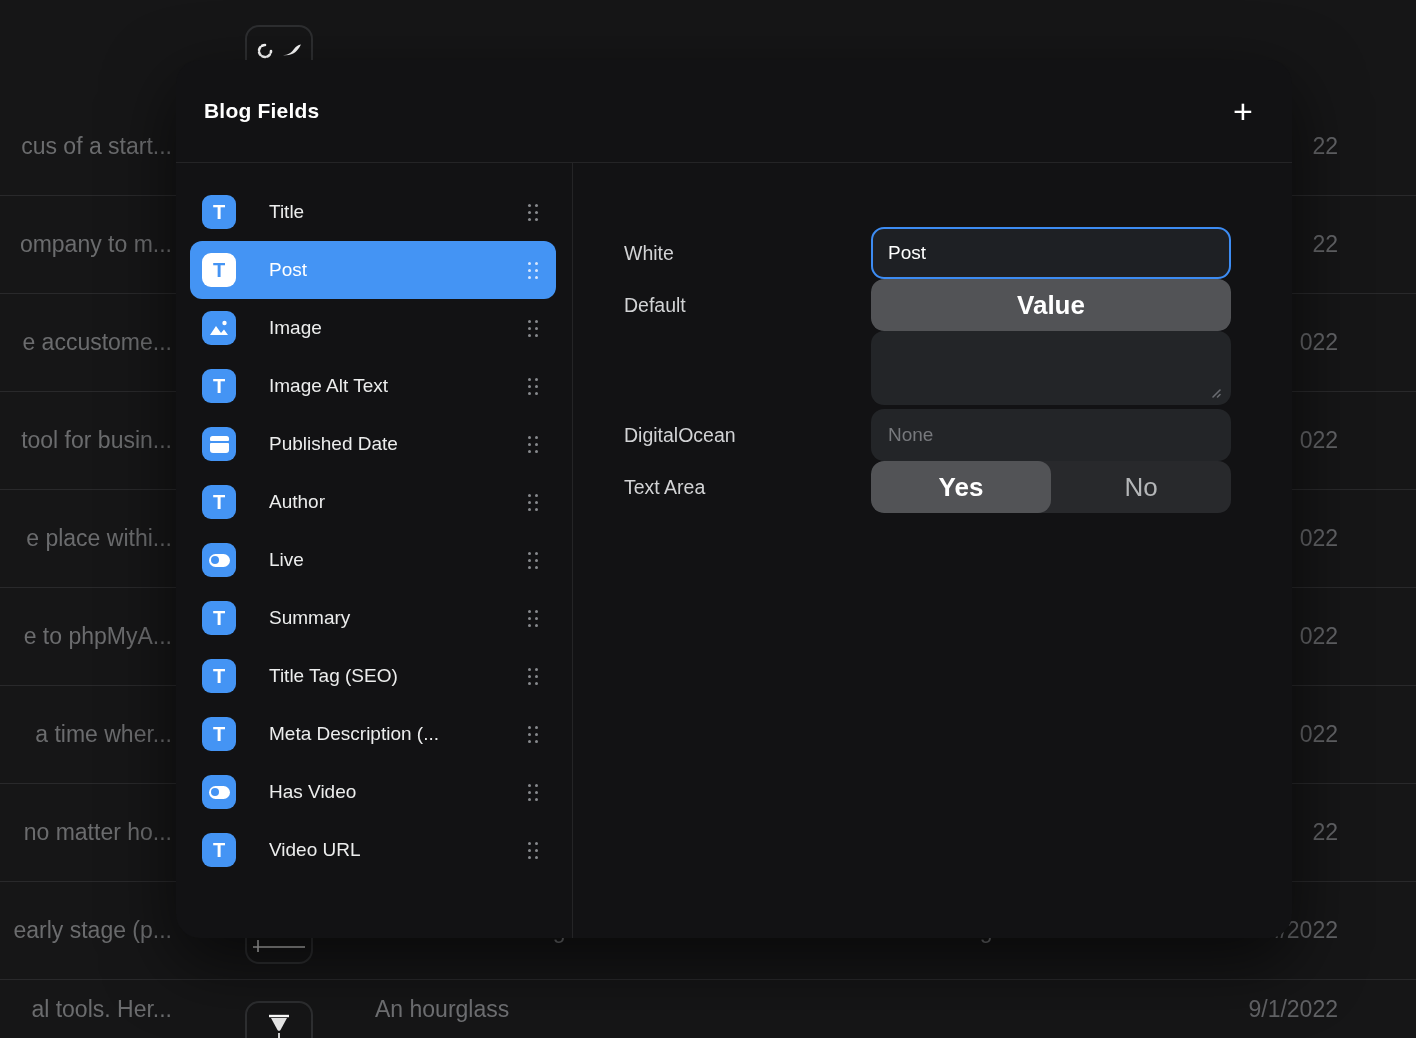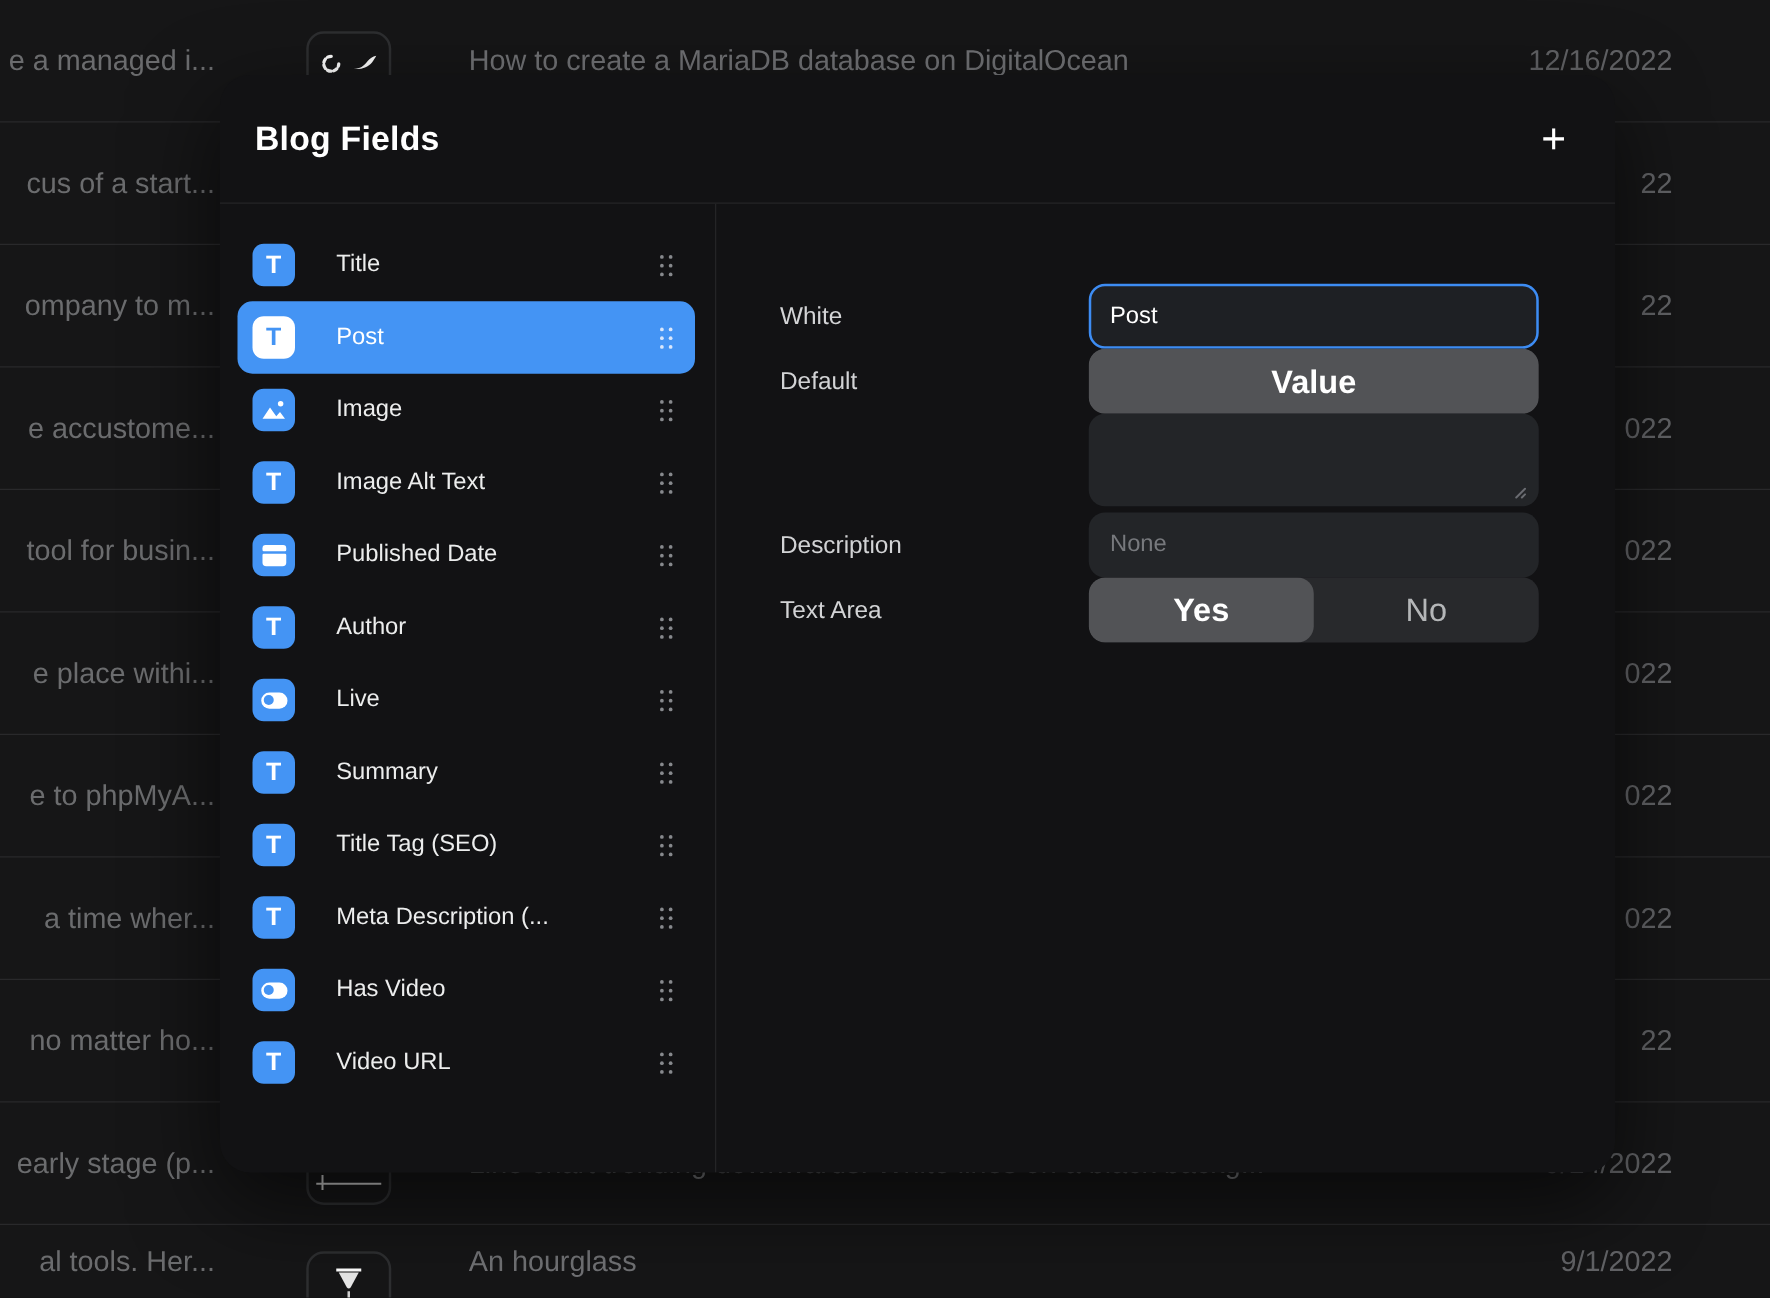--- a/index.html
+++ b/index.html
@@ -40,21 +40,21 @@
 
   
   .modal {
     position:absolute; left:176px; top:60px; width:1116px; height:878px;
     background:#121214; border-radius:24px;
     box-shadow:0 24px 70px rgba(0,0,0,.6);
     z-index:10; overflow:hidden;
   }
   .m-header { height:103px; position:relative; display:flex; align-items:center;
     padding-left:28px; border-bottom:1px solid #242426; }
-  .m-title { font-size:27px; font-weight:bold; color:#ffffff; letter-spacing:.2px; }
+  .m-title { font-size:21px; font-weight:bold; color:#ffffff; letter-spacing:.2px; }
   .m-add {
     position:absolute; right:29px; top:31px; width:40px; height:40px;
     display:flex; align-items:center; justify-content:center;
     color:#fff; font-size:34px; font-weight:300; line-height:1;
     background:transparent; border:none; cursor:pointer;
   }
   .m-body { display:flex; height:775px; }
 
   
   .flist { width:397px; border-right:1px solid #242426; padding:20px 16px 0 14px; }
@@ -123,25 +123,20 @@
     font-family:"Liberation Sans", sans-serif; color:#fff; font-size:18px;
     padding:10px 14px; outline:none;
   }
   .txa-wrap { position:relative; width:360px; }
   .resize-ic { position:absolute; right:9px; bottom:10px; pointer-events:none; }
 </style>
 </head>
 <body>
 
 <div class="table">
-  <div class="trow" style="top:0">
-    <span class="cell-left">e a managed i...</span>
-    <span class="cell-title">How to create a MariaDB database on DigitalOcean</span>
-    <span class="cell-date">12/16/2022</span>
-  </div>
   <div class="trow" style="top:98px">
     <span class="cell-left">cus of a start...</span>
     <span class="cell-date">22</span>
   </div>
   <div class="trow" style="top:196px">
     <span class="cell-left">ompany to m...</span>
     <span class="cell-date">22</span>
   </div>
   <div class="trow" style="top:294px">
     <span class="cell-left">e accustome...</span>
@@ -428,21 +423,21 @@
         <div class="fctl txa-wrap">
           <textarea class="txa" style=""></textarea>
           <svg class="resize-ic" width="13" height="13" viewBox="0 0 13 13">
             <line x1="11" y1="4" x2="4" y2="11" stroke="#6a6c71" stroke-width="1.6" stroke-linecap="round"></line>
             <line x1="11" y1="8.5" x2="8.5" y2="11" stroke="#6a6c71" stroke-width="1.6" stroke-linecap="round"></line>
           </svg>
         </div>
       </div>
 
       <div class="frow row-placeholder">
-        <span class="flab">Description</span>
+        <span class="flab">DigitalOcean</span>
         <div class="fctl">
           <input class="inp" type="text" placeholder="None" style="">
         </div>
       </div>
 
       <div class="frow row-textarea">
         <span class="flab">Text Area</span>
         <div class="fctl">
           <div class="seg">
             <button class="on">Yes</button>

